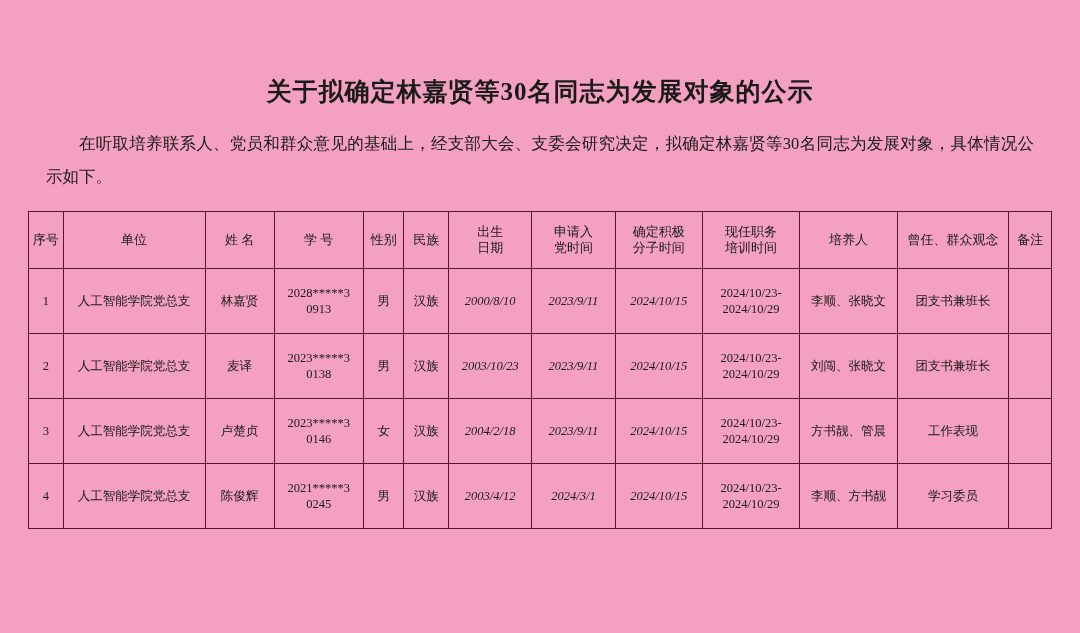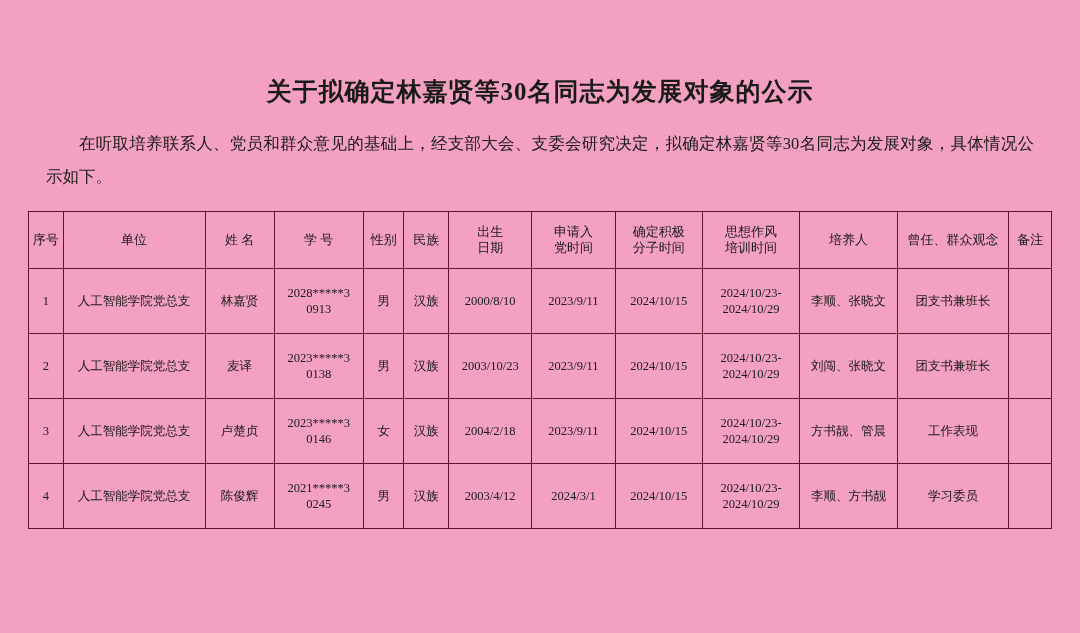--- a/index.html
+++ b/index.html
@@ -77,21 +77,21 @@
   .col-gender   { width: 40px; }
   .col-nation   { width: 44px; }
   .col-birth    { width: 82px; }
   .col-apply    { width: 82px; }
   .col-active   { width: 86px; }
   .col-train    { width: 96px; }
   .col-mentor   { width: 96px; }
   .col-post     { width: 110px; }
   .col-note     { width: 42px; }
   .twoline span { display: block; }
-  .nowrap-cell { white-space: nowrap; }
+  .nowrap-cell { white-space: nowrap; font-style: italic; }
   .sid { word-break: break-all; line-height: 15px; }
 </style>
 </head>
 <body>
 
 <div class="page">
 
   <h1 class="doc-title">关于拟确定林嘉贤等30名同志为发展对象的公示</h1>
 
   <p class="para first">在听取培养联系人、党员和群众意见的基础上，经支部大会、支委会研究决定，拟确定林嘉贤等30名同志为发展对象，具体情况公示如下。</p>
@@ -126,21 +126,21 @@
         </th>
         <th class="twoline">
           <span>申请入</span>
           <span>党时间</span>
         </th>
         <th class="twoline">
           <span>确定积极</span>
           <span>分子时间</span>
         </th>
         <th class="twoline">
-          <span>思想作风</span>
+          <span>现任职务</span>
           <span>培训时间</span>
         </th>
         <th>培养人</th>
         <th>曾任、群众观念</th>
         <th>备注</th>
       </tr>
     </thead>
     <tbody>
       <tr>
         <td>1</td>

